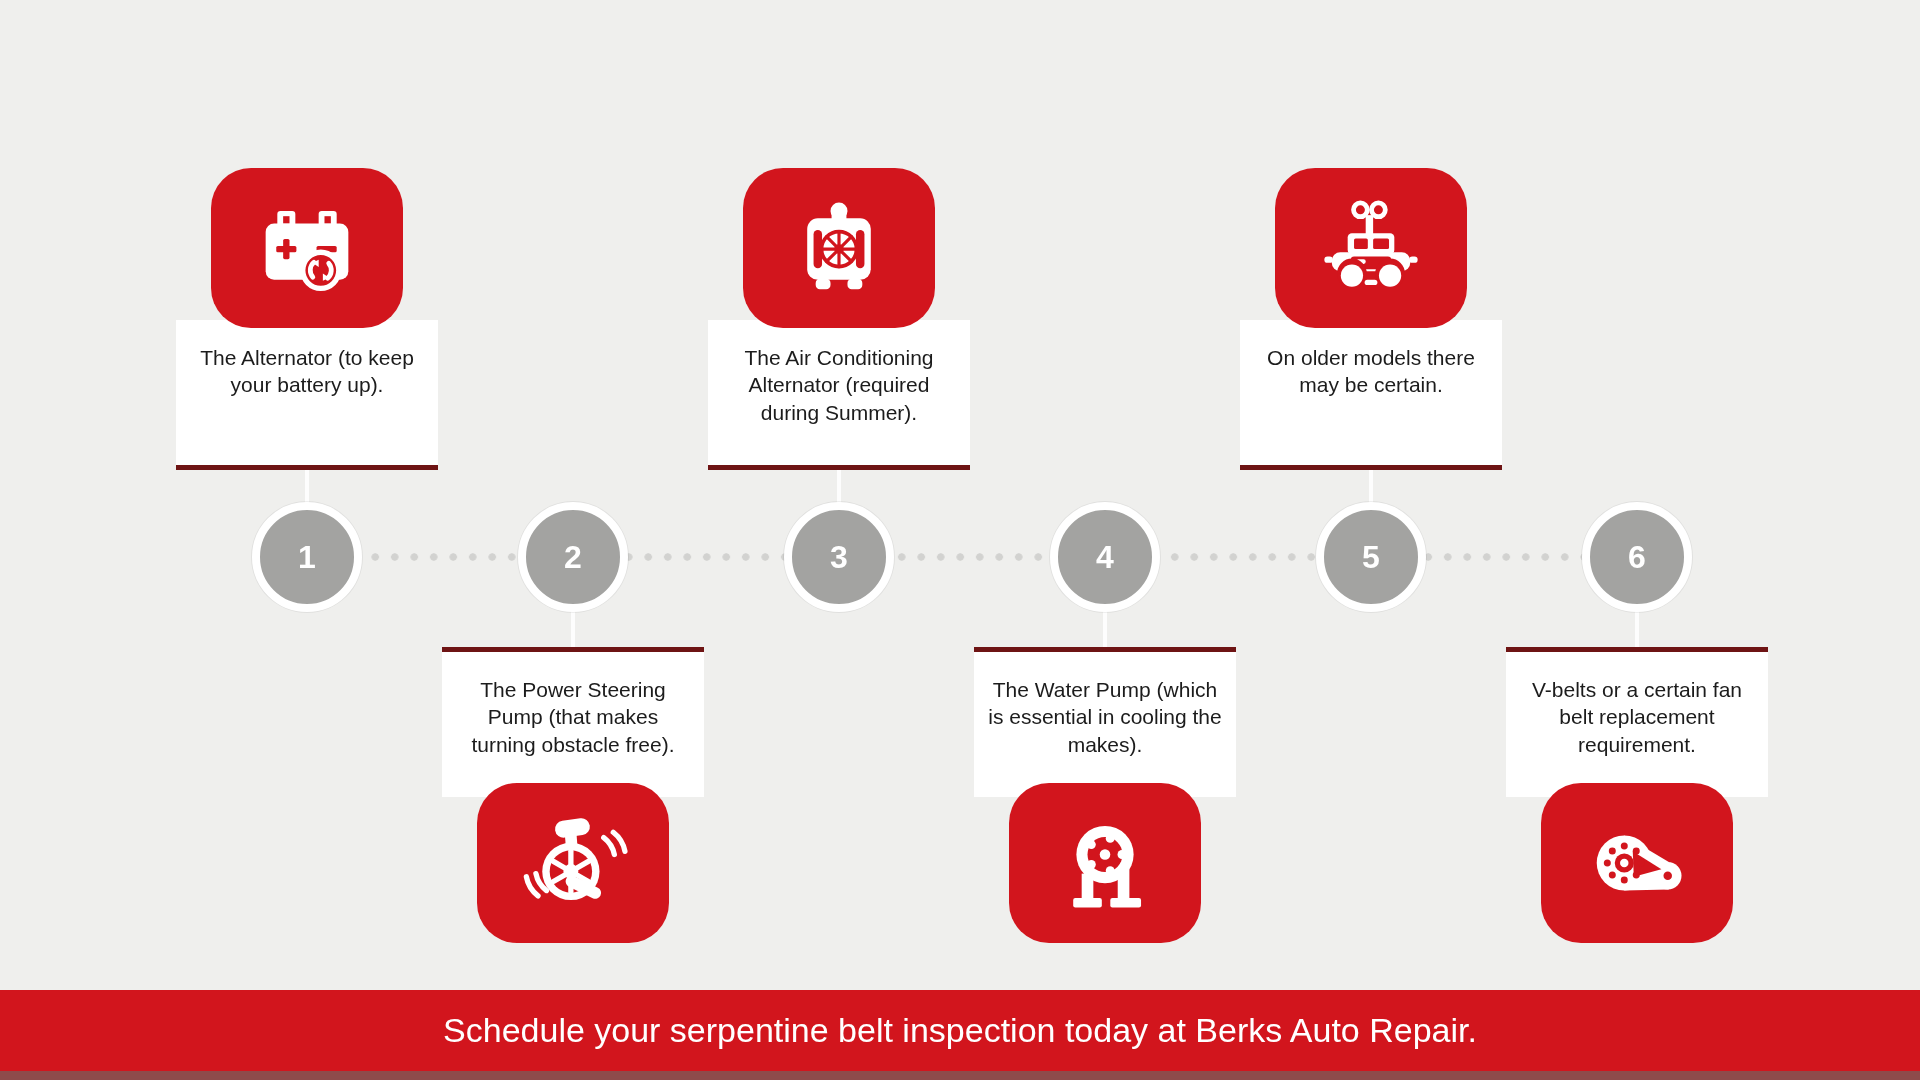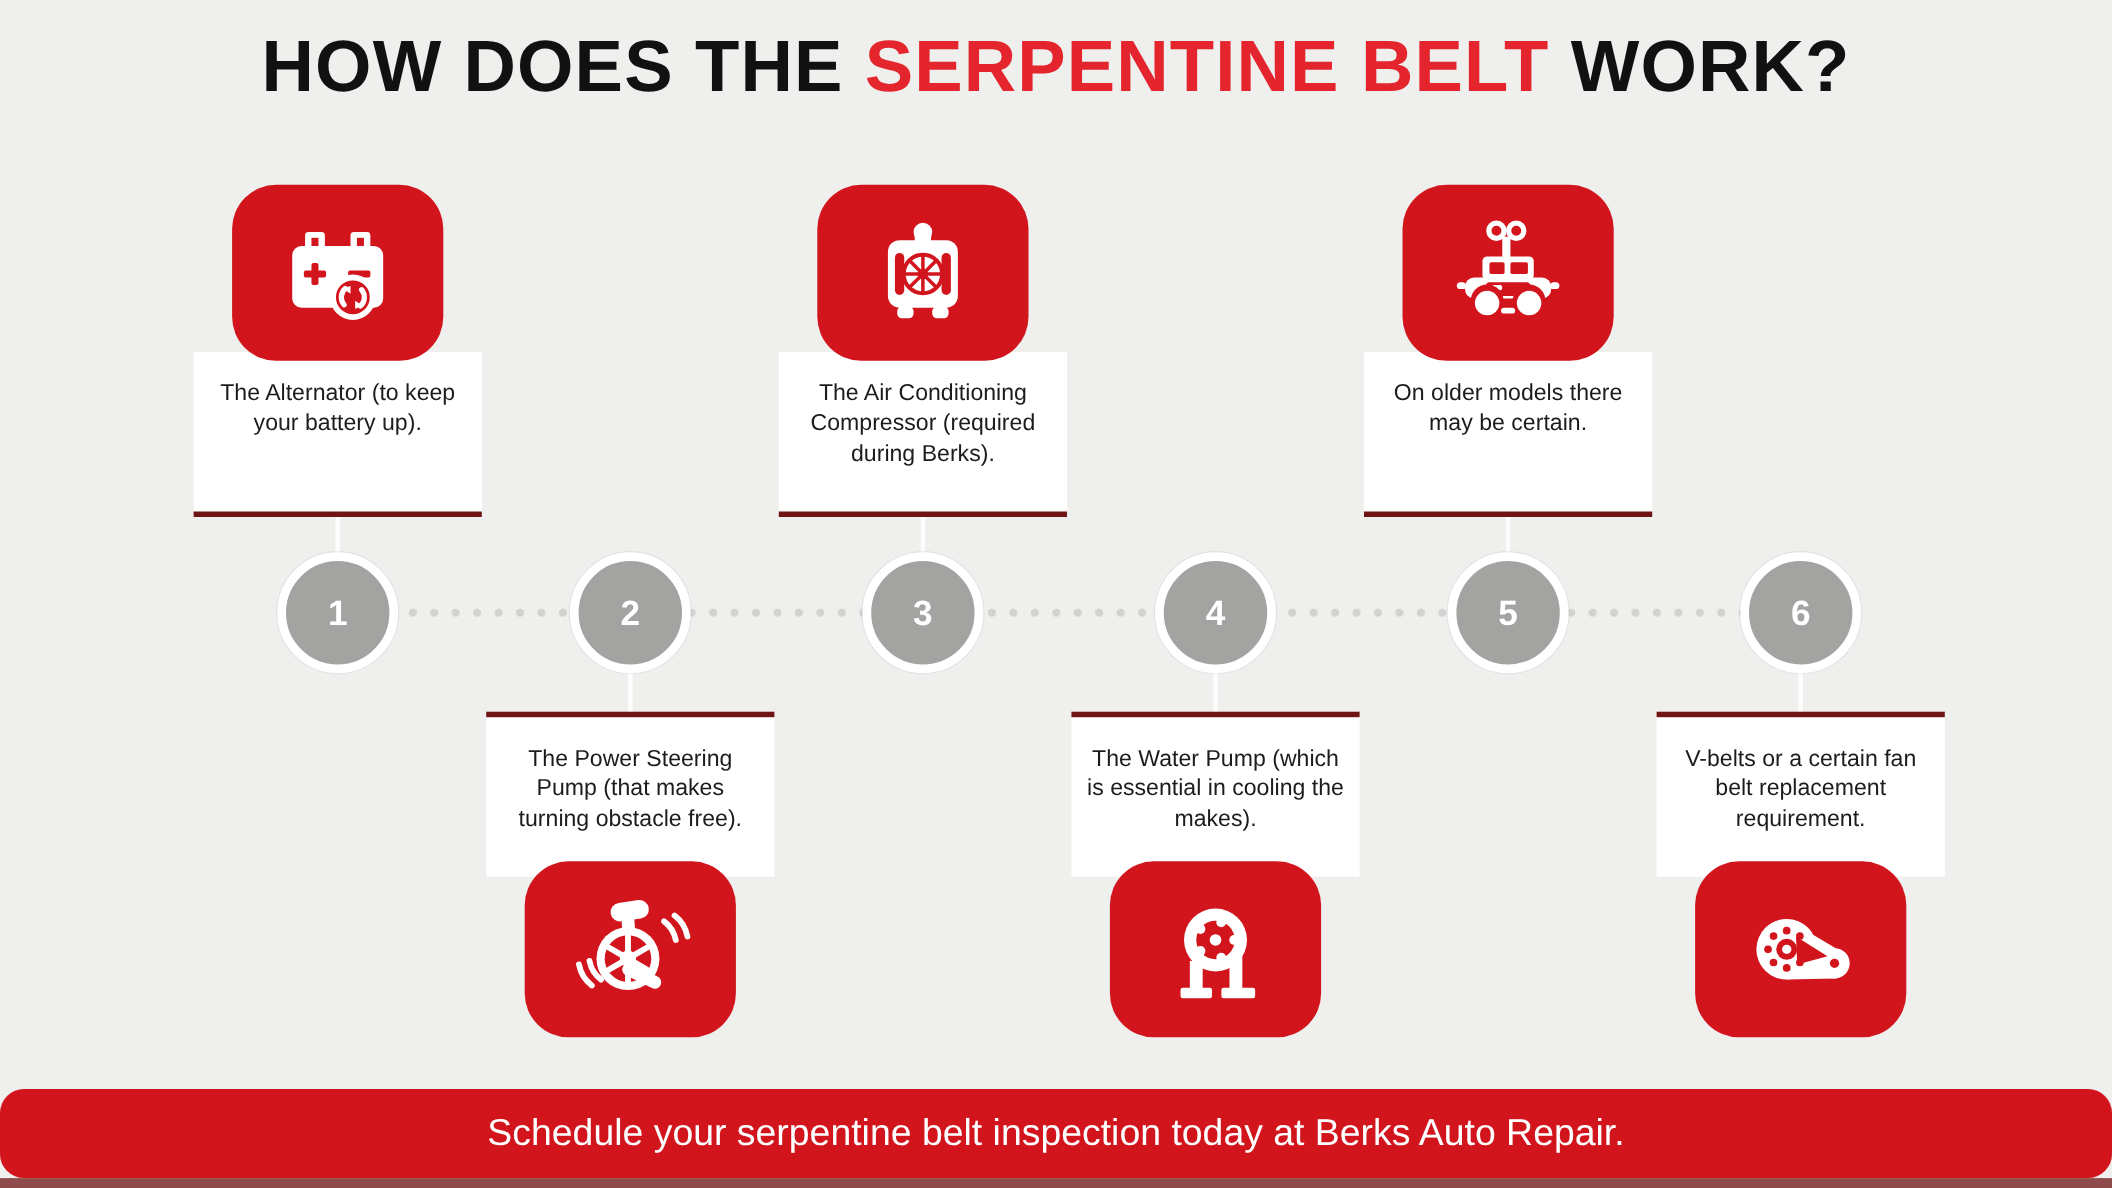--- a/index.html
+++ b/index.html
@@ -52,39 +52,38 @@
     background:var(--circle-gray,#a3a3a1);border:8px solid #fff;
     box-shadow:0 0 0 1px rgba(0,0,0,.06);
     display:flex;align-items:center;justify-content:center;
     color:#fff;font-size:32px;font-weight:bold;z-index:4;
   }
   
   .footer{
     position:absolute;left:0;top:990px;width:100%;height:81px;
     background:var(--red,#d2151d);
     display:flex;align-items:center;justify-content:center;
-    color:var(--footer-text,#fff);font-size:34px;border-radius:22px;
+    color:var(--footer-text,#fff);font-size:34px;
   }
   .footer-strip{
     position:absolute;left:0;top:1071px;width:100%;height:9px;
     background:var(--maroon,#6e1414);opacity:.75;
   }
   
   .iconbox svg{width:118px;height:106px;}
   .fw{fill:#fff;}
   .fr{fill:var(--red,#d2151d);}
   .sw{stroke:#fff;fill:none;stroke-linecap:round;}
   .sr{stroke:var(--red,#d2151d);fill:none;stroke-linecap:round;}
 </style>
 </head>
 <body>
 
 <div class="canvas">
 
-  <h1 class="title"><span>HOW DOES THE </span><span class="hl">SERPENTINE BELT</span><span> WORK?</span></h1>
 
   <div class="dots"></div>
 
   <div class="step top" style="left:307px">
     <div class="iconbox">
       <svg viewBox="0 0 100 100">
         <rect class="fw" x="22" y="15" width="17" height="17" rx="3"></rect>
         <rect class="fr" x="27.5" y="20" width="6" height="7"></rect>
         <rect class="fw" x="61" y="15" width="17" height="17" rx="3"></rect>
         <rect class="fr" x="66.5" y="20" width="6" height="7"></rect>
@@ -158,21 +157,21 @@
           <line x1="50" y1="51" x2="38.3" y2="62.7"></line>
           <line x1="50" y1="51" x2="33.5" y2="51"></line>
           <line x1="50" y1="51" x2="38.3" y2="39.3"></line>
         </g>
         <circle class="fr" cx="50" cy="51" r="4.5"></circle>
         <rect class="fw" x="28" y="79" width="14" height="10" rx="4"></rect>
         <rect class="fw" x="58" y="79" width="14" height="10" rx="4"></rect>
       </svg>
     </div>
     <div class="card">
-      <p>The Air Conditioning Compressor (required during Berks).</p>
+      <p>The Air Conditioning Alternator (required during Summer).</p>
     </div>
     <div class="connector"></div>
     <div class="circle">
       <span>3</span>
     </div>
   </div>
 
   <div class="step bottom" style="left:1105px">
     <div class="connector"></div>
     <div class="card">

